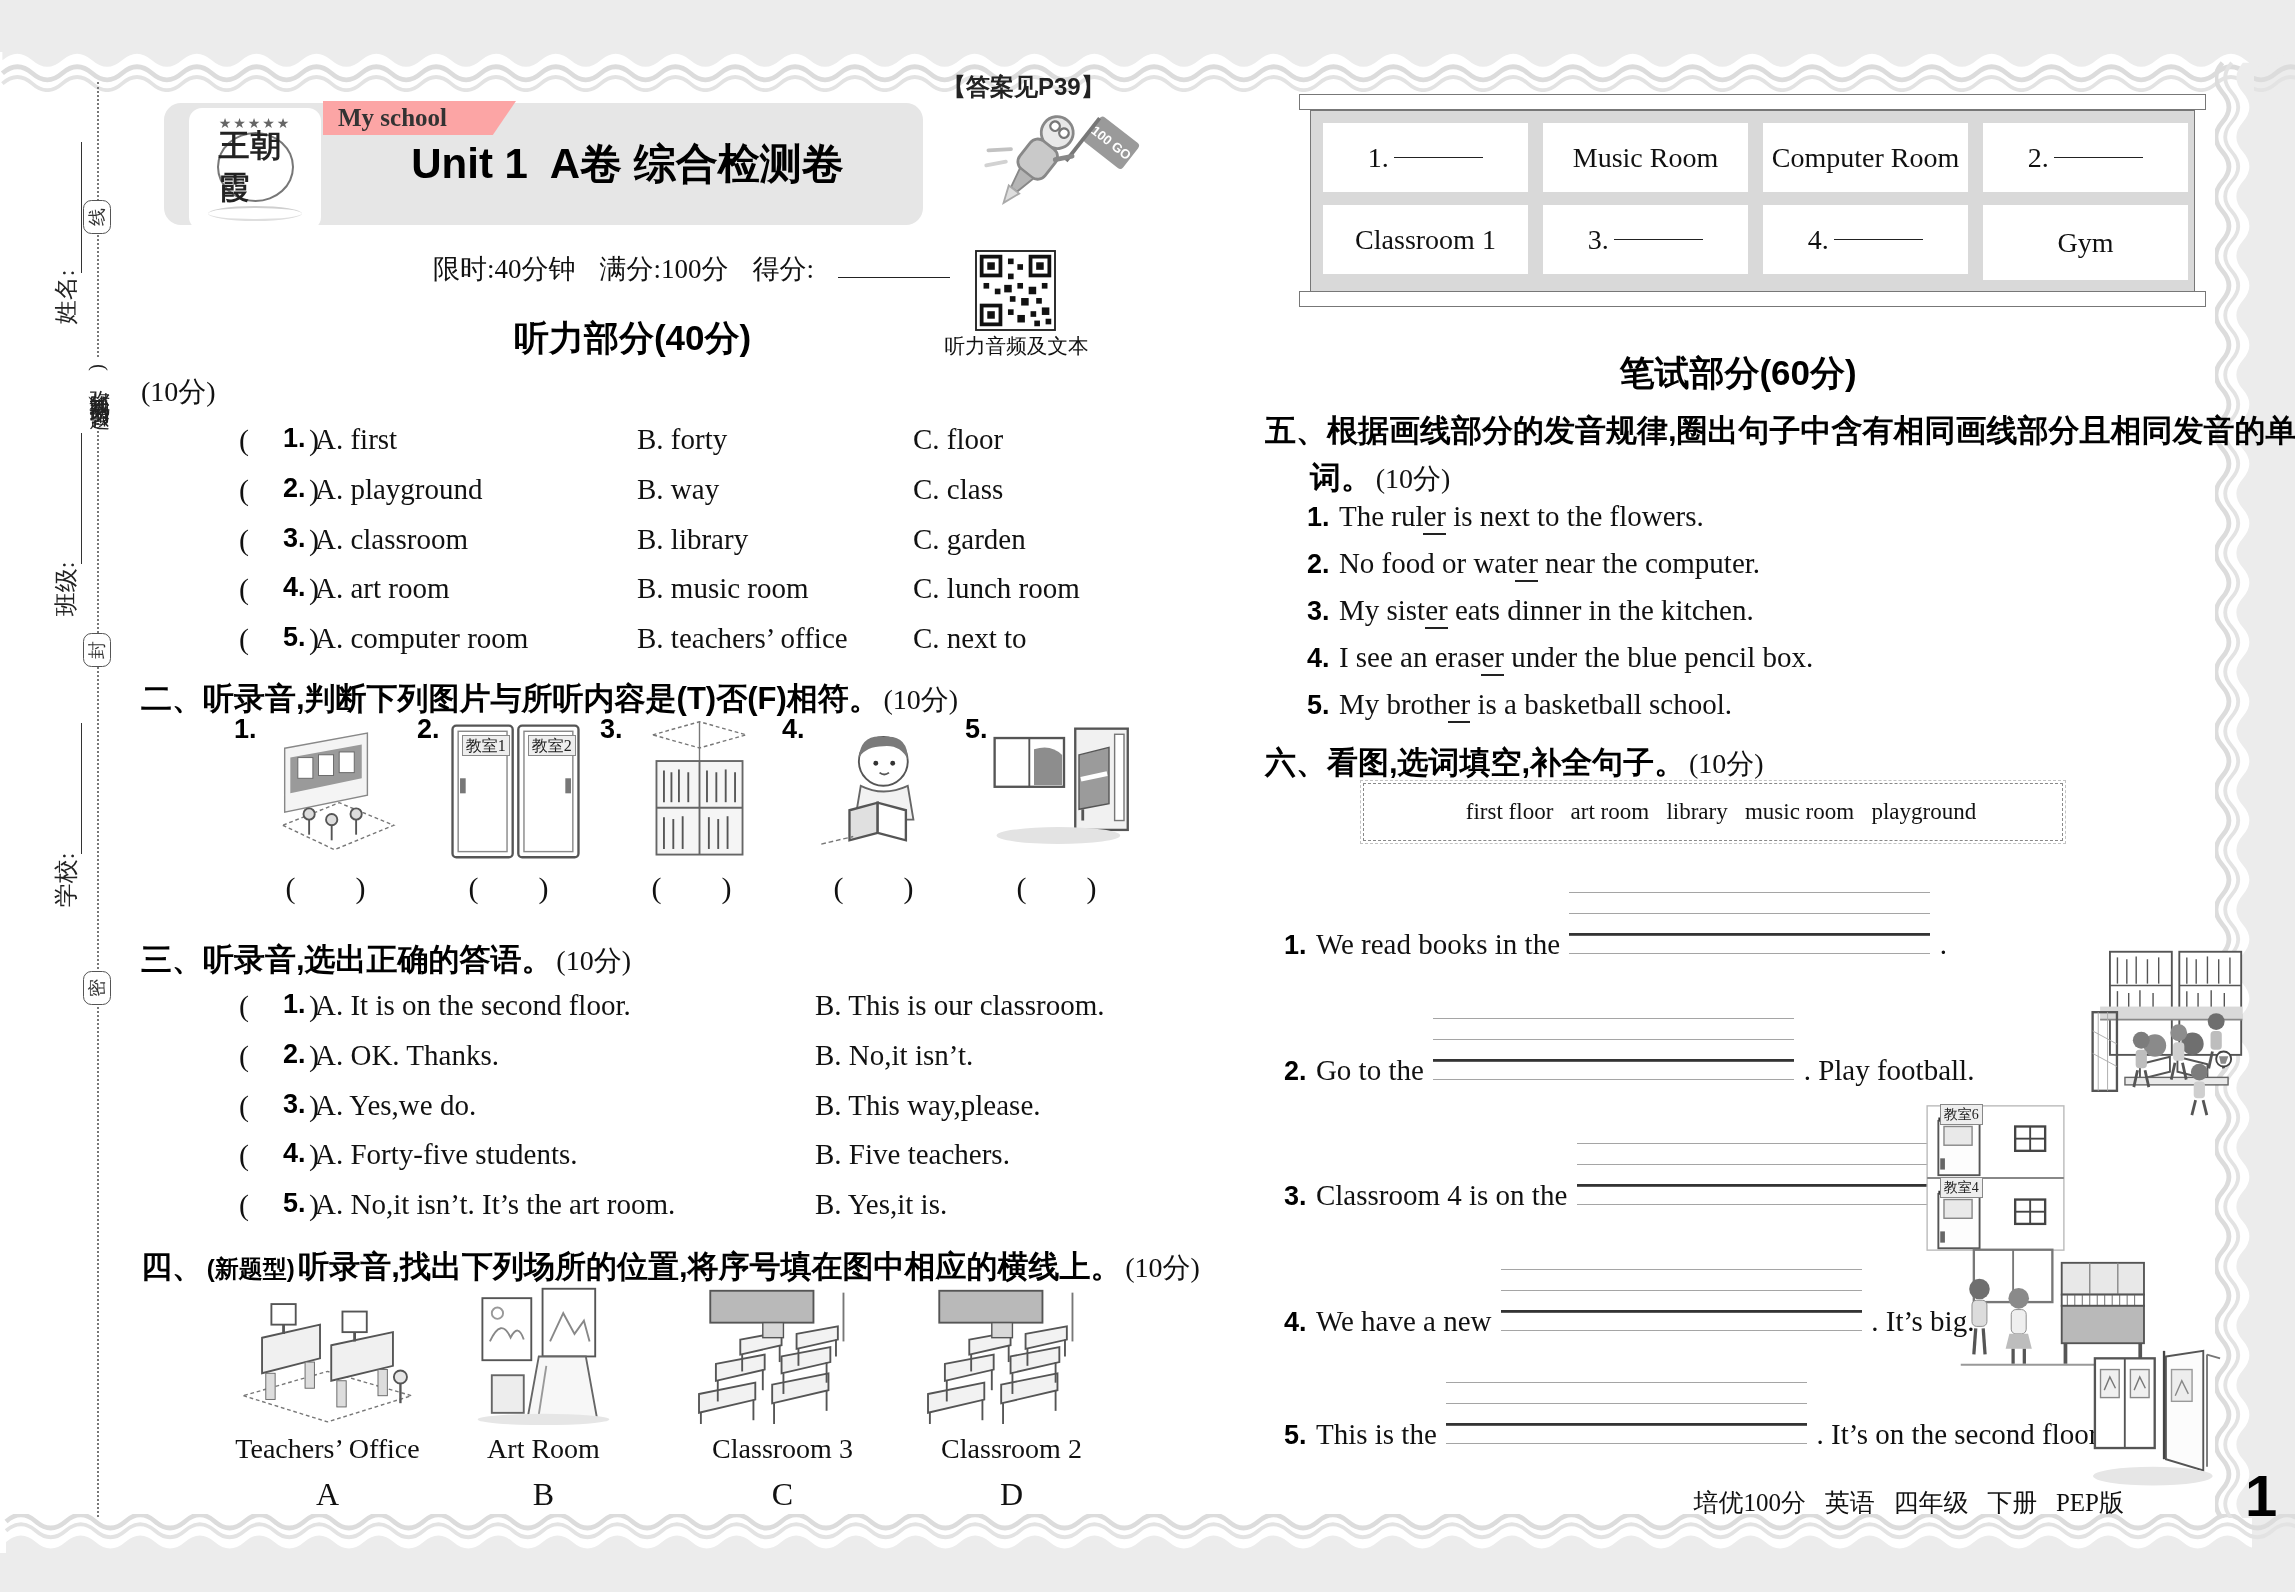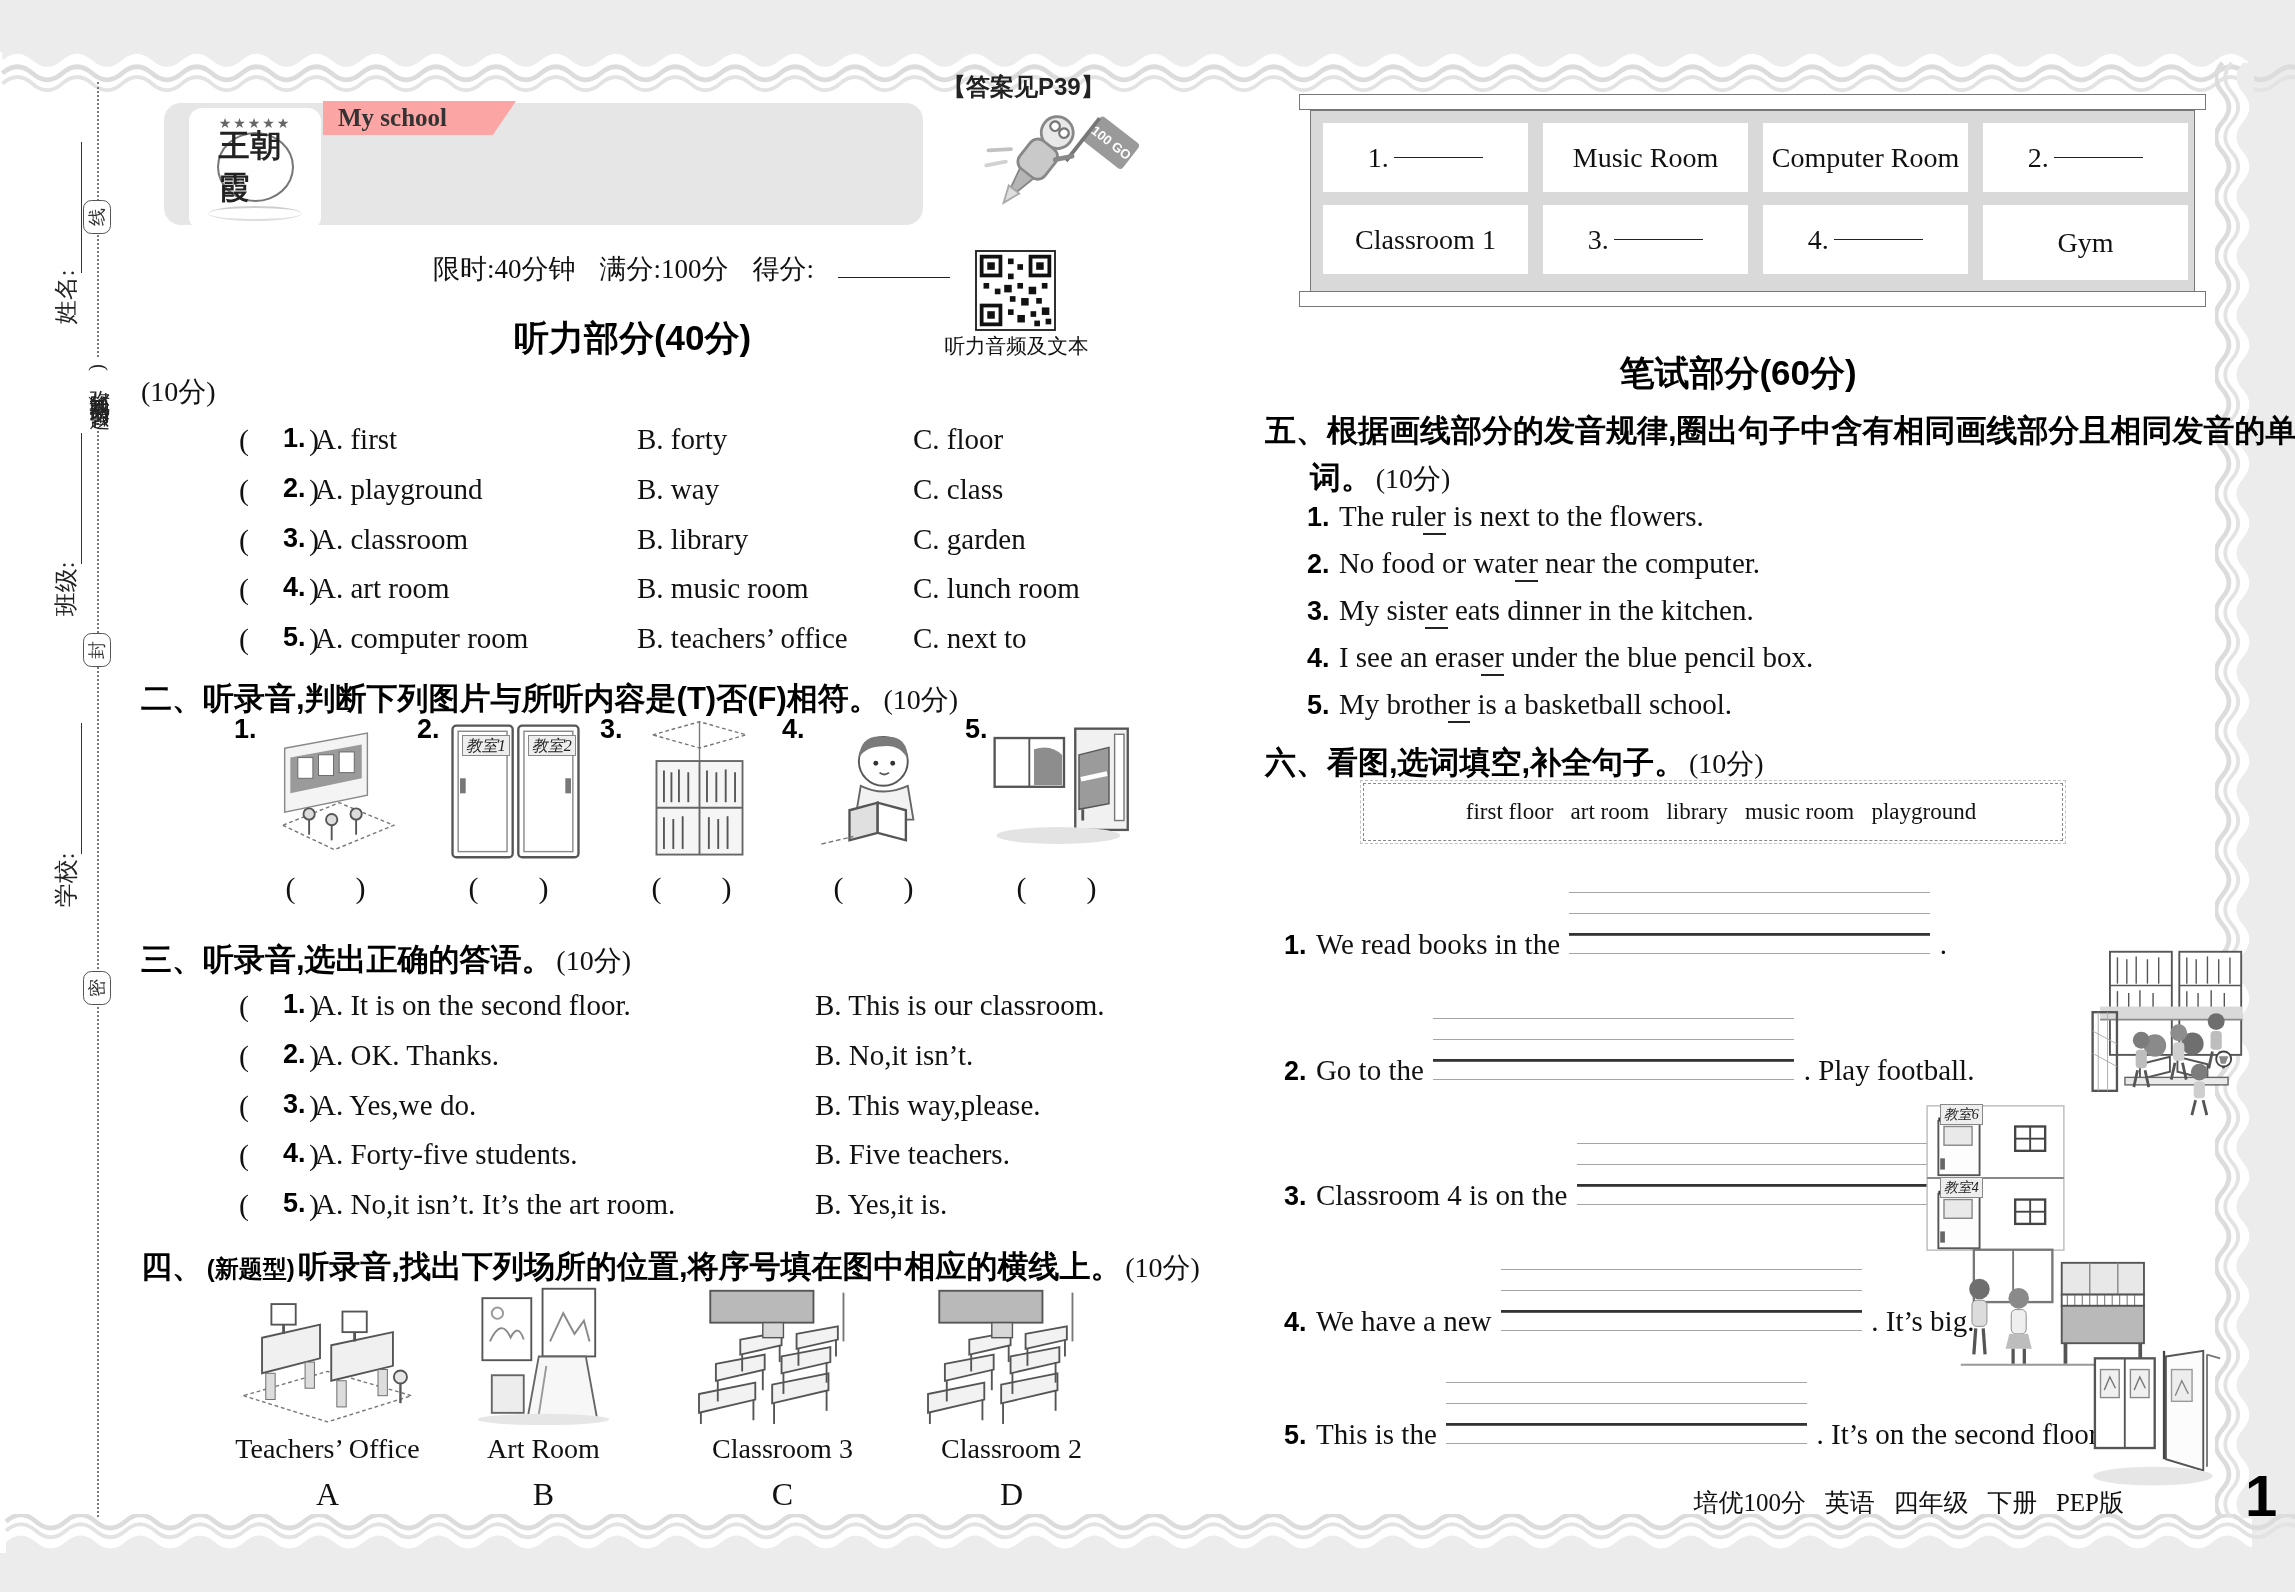--- a/index.html
+++ b/index.html
@@ -55,21 +55,21 @@
   .prow span{position:absolute;top:0;}
   .meta{position:absolute;left:433px;top:251px;display:flex;gap:24px;align-items:baseline;
         font-size:27px;font-family:"Liberation Serif",serif;}
   .blankline{display:inline-block;border-bottom:1.9px solid #222;height:0.9px;vertical-align:baseline;}
   
   .pic{position:absolute;}
   .pic .pnum{position:absolute;left:0;top:0;}
   .pic .aparen{position:absolute;left:0;right:0;text-align:center;}
   svg.art{overflow:visible;}
   .plate{position:absolute;background:#eee;border:0.9px solid #888;font-size:16px;
-         font-family:"Liberation Serif",serif;color:#222;padding:0 2.8px;line-height:19px;white-space:nowrap;font-style:italic;}
+         font-family:"Liberation Serif",serif;color:#222;padding:0 2.8px;line-height:19px;white-space:nowrap;}
   .cap{position:absolute;left:0;right:0;text-align:center;font-size:28px;font-family:"Liberation Serif",serif;}
   .letter{position:absolute;left:0;right:0;text-align:center;font-size:32px;font-family:"Liberation Serif",serif;}
   
   .slab{position:absolute;background:#fff;border:1.9px solid #777;}
   .bbody{position:absolute;left:1310px;top:110px;width:883px;height:182px;background:#d9d9d9;border:1.9px solid #777;}
   .bcell{position:absolute;background:#fff;display:flex;align-items:center;justify-content:center;
          font-size:28px;font-family:"Liberation Serif",serif;white-space:nowrap;}
   
   .p5row{position:absolute;left:1307px;display:flex;gap:9.4px;align-items:baseline;white-space:nowrap;}
   .uline{border-bottom:2.8px solid #222;padding-bottom:0.9px;}
@@ -134,20 +134,21 @@
   <div class="logo">
     <div class="stars">★★★★★</div>
     <div class="ring">
         <b>王朝霞</b>
       </div>
     <div class="lwaves"></div>
   </div>
   <div class="tab">
       <b>My school</b>
     </div>
+  <div class="btitle">Unit 1  A卷 综合检测卷</div>
   <div class="answernote">【答案见P39】</div>
 
   <svg class="wsvg art" style="left:986px;top:89px" width="141" height="141" viewBox="0 0 150 150">
     <g transform="rotate(38 75 75)">
       <rect x="84" y="8" width="52" height="34" rx="4" fill="#9a9a9a"></rect>
       <text x="110" y="30" text-anchor="middle" font-size="14" font-weight="bold" fill="#fff" font-family="Liberation Sans,sans-serif">100 GO</text>
       <line x1="84" y1="12" x2="84" y2="70" stroke="#777" stroke-width="4"></line>
       <circle cx="58" cy="52" r="17" fill="#e8e8e8" stroke="#888" stroke-width="3"></circle>
       <circle cx="52" cy="48" r="5" fill="#fff" stroke="#777" stroke-width="2.5"></circle>
       <circle cx="64" cy="48" r="5" fill="#fff" stroke="#777" stroke-width="2.5"></circle>

